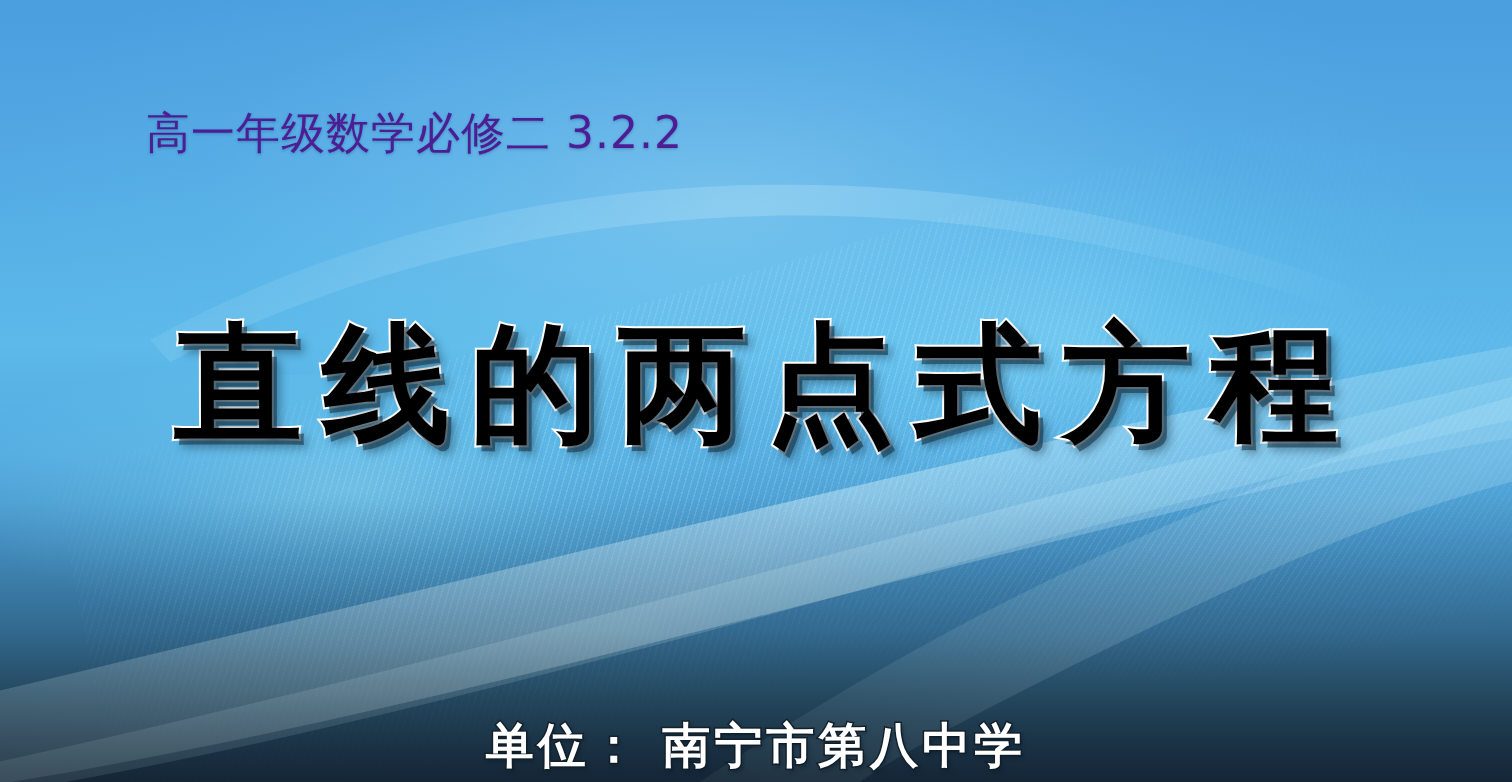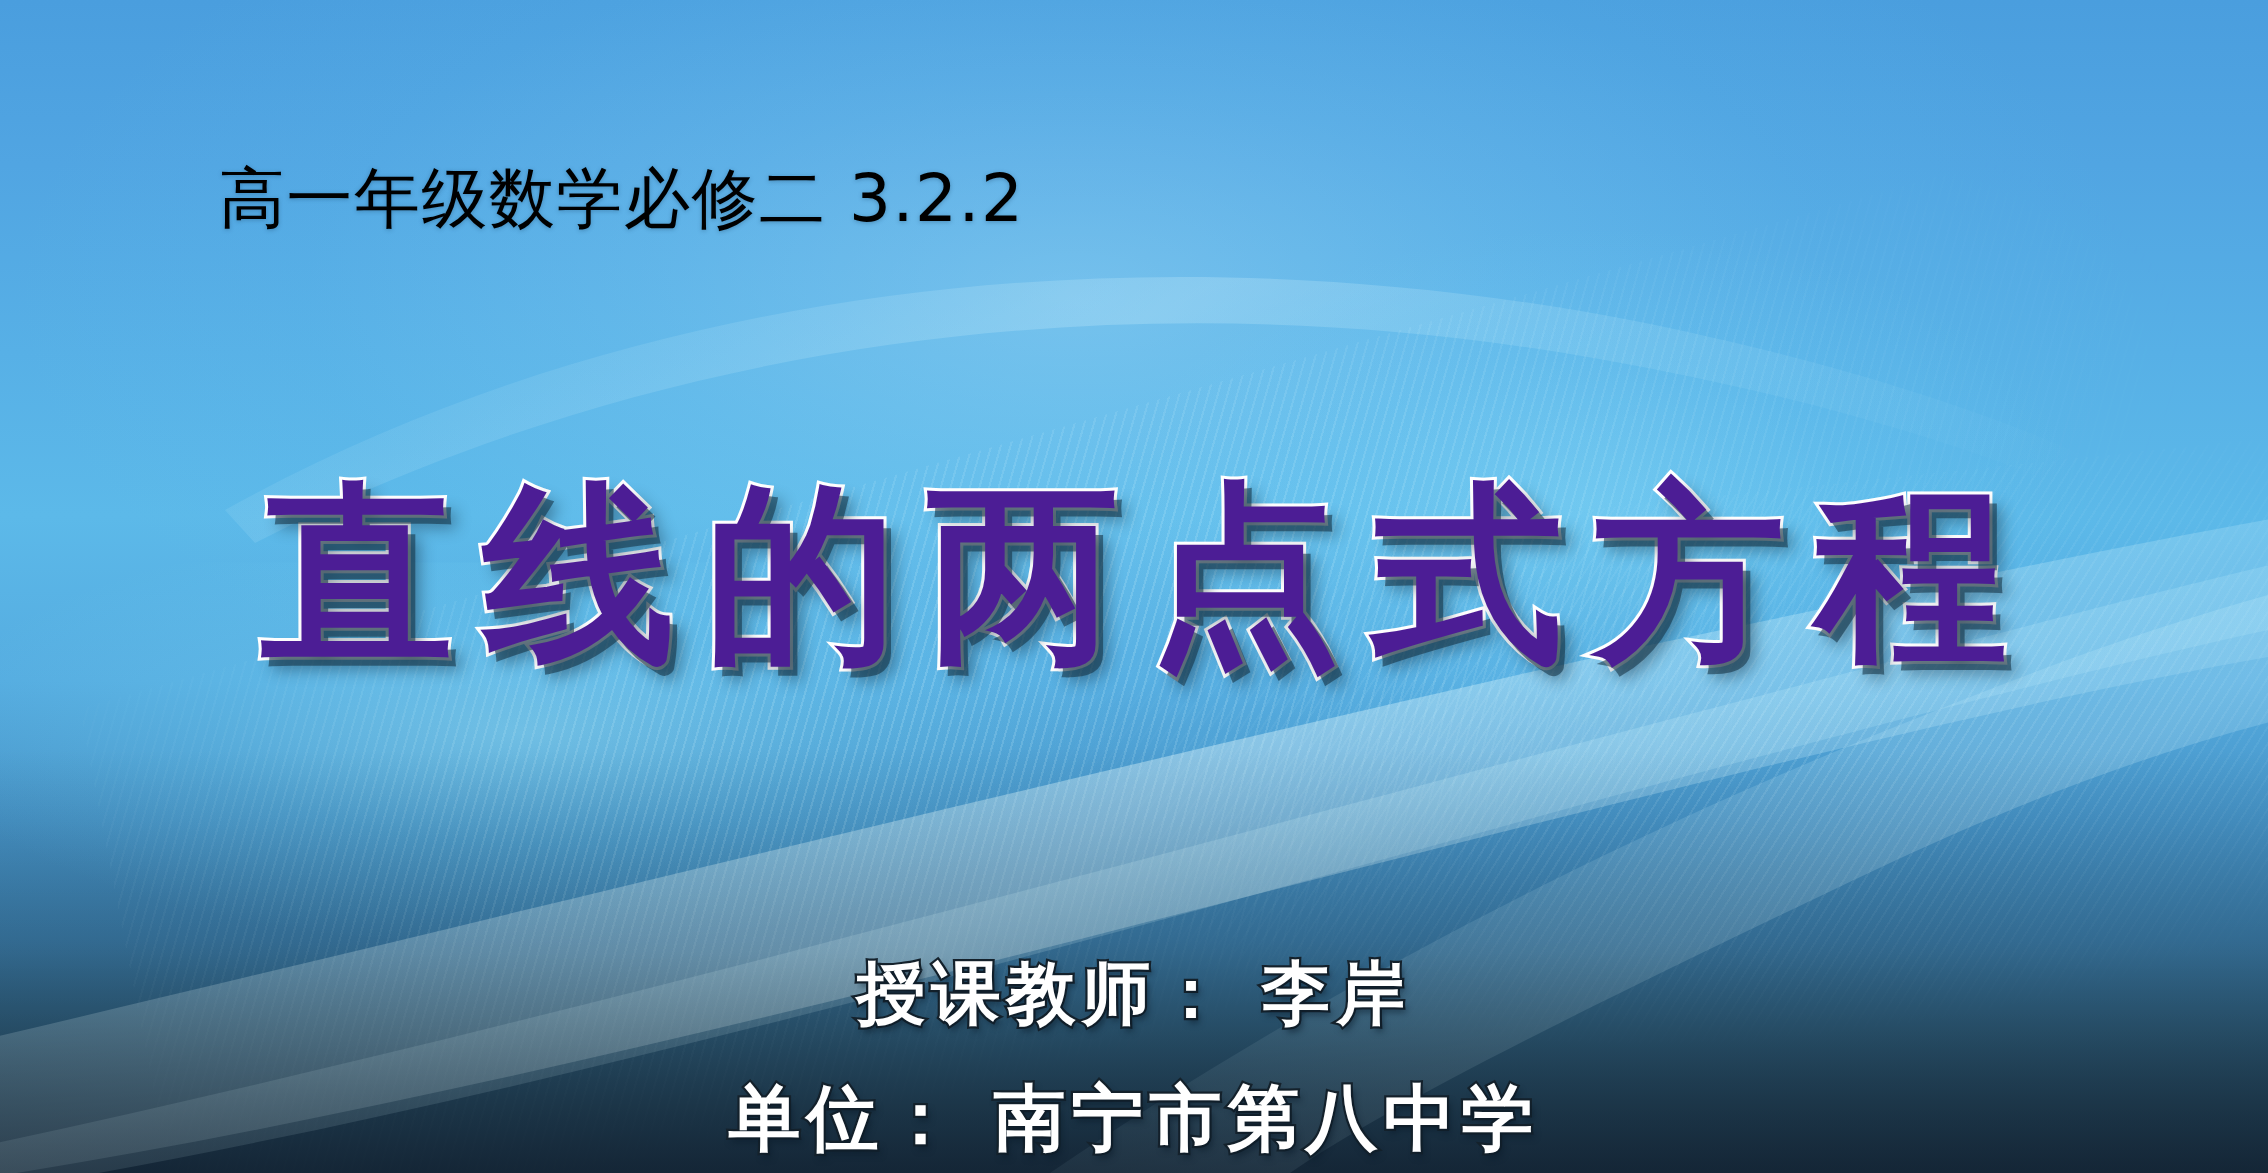--- a/index.html
+++ b/index.html
@@ -129,40 +129,40 @@
       rgba(0,0,0,0.9) 0%, rgba(0,0,0,0.5) 46%, rgba(0,0,0,0) 86%);
   }
 
   
   .header-line {
     position: absolute;
     left: 146px;
     top: 108px;
     font-size: 44px;
     line-height: 1.15;
-    color: #000000;
+    color: #4c1d95;
     font-weight: 400;
     letter-spacing: 1px;
     white-space: nowrap;
     text-shadow: 0 1px 3px rgba(20,60,95,0.35);
   }
 
   .main-title {
     position: absolute;
     left: 0;
     top: 320px;
     width: 1512px;
     text-align: center;
     font-size: 128px;
     line-height: 1.0;
     font-weight: 700;
     white-space: nowrap;
     letter-spacing: 20px;
     text-indent: 20px;
-    color: #4c1d95;
+    color: #000000;
     -webkit-text-stroke: 4px #ffffff;
     paint-order: stroke fill;
     text-shadow:
       5px 6px 0 rgba(18,46,62,0.55),
       8px 9px 10px rgba(14,38,55,0.42);
   }
 
   .credits {
     position: absolute;
     left: 0;
@@ -238,17 +238,16 @@
   </div>
 
   <div class="hatch"></div>
   <div class="hatch2"></div>
   <div class="bg-glow-bottom-dark"></div>
 
   <div class="header-line">高一年级数学必修二 3.2.2</div>
 
   <div class="main-title">直线的两点式方程</div>
 
-  <div class="credits credit-1">授课教师： 李岸</div>
 
   <div class="credits credit-2">单位： 南宁市第八中学</div>
 
 </div>
 
 </body></html>

